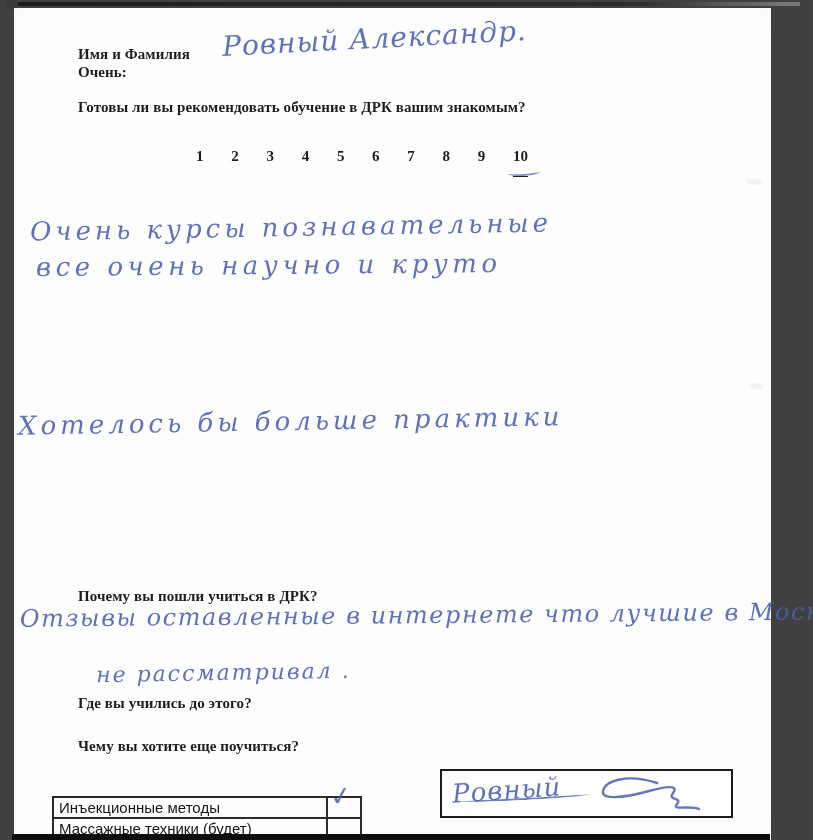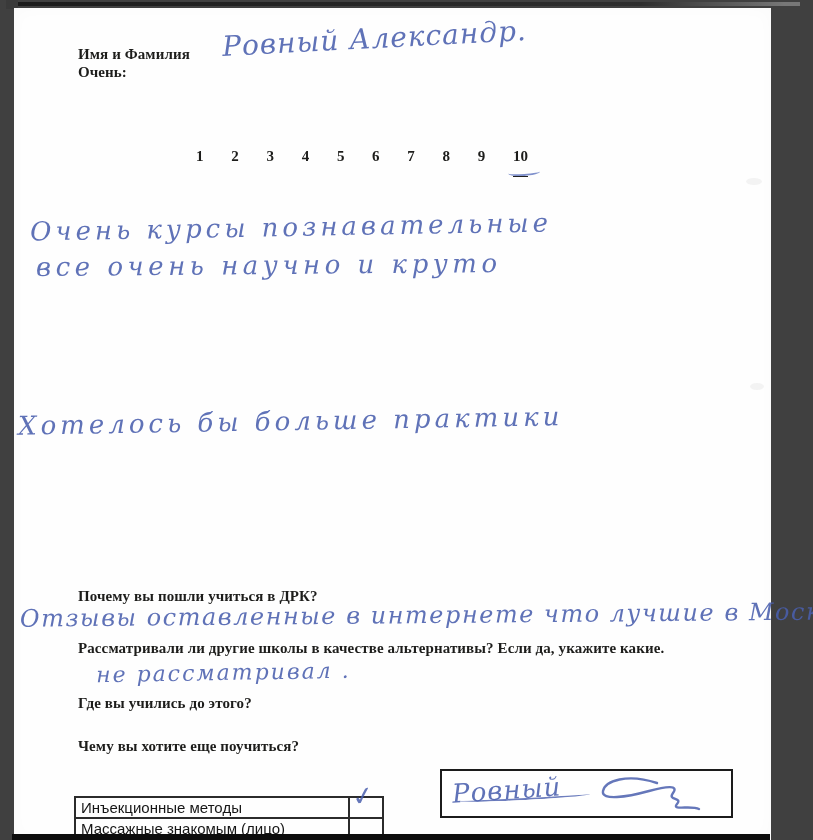--- a/index.html
+++ b/index.html
@@ -78,20 +78,21 @@
 
   <div class="artifact" id="top-edge-line"></div>
   <div class="artifact" id="corner-mark"></div>
 
   <div id="paper">
 
     <div class="print" style="left:64px; top:38px;">Имя и Фамилия</div>
     <div class="print" style="left:64px; top:56px;">Очень:</div>
     <div class="hand" style="left:208px; top:14px; font-size:28px; letter-spacing:1px; transform:rotate(-3deg);">Ровный Александр.</div>
 
+    <div class="print" style="left:64px; top:91px;">Готовы ли вы рекомендовать обучение в ДРК вашим знакомым?</div>
 
     <div class="scale-row" style="left:182px; top:140px;">
       <span class="scale-num">1</span>
       <span class="scale-num">2</span>
       <span class="scale-num">3</span>
       <span class="scale-num">4</span>
       <span class="scale-num">5</span>
       <span class="scale-num">6</span>
       <span class="scale-num">7</span>
       <span class="scale-num">8</span>
@@ -103,36 +104,35 @@
     </div>
 
     <div class="hand" style="left:16px; top:204px; font-size:26px; letter-spacing:4px; transform:rotate(-1deg);">Очень курсы познавательные</div>
     <div class="hand" style="left:22px; top:242px; font-size:26px; letter-spacing:4.5px; transform:rotate(-0.5deg);">все очень научно и круто</div>
 
     <div class="hand" style="left:4px; top:398px; font-size:26px; letter-spacing:4px; transform:rotate(-1deg);">Хотелось бы больше практики</div>
 
     <div class="print" style="left:64px; top:580px;">Почему вы пошли учиться в ДРК?</div>
     <div class="hand" style="left:6px; top:593px; font-size:24px; letter-spacing:1.5px; transform:rotate(-0.5deg);">Отзывы оставленные в интернете что лучшие в Москве</div>
 
-    <div class="print" style="left:64px; top:632px;">Рассматривали ли другие школы в качестве альтернативы? Если да, укажите какие.</div>
     <div class="hand" style="left:82px; top:652px; font-size:22px; letter-spacing:2px; transform:rotate(-1deg);">не рассматривал .</div>
 
     <div class="print" style="left:64px; top:730px;">Чему вы хотите еще поучиться?</div>
     <div class="print" style="left:64px; top:687px;">Где вы учились до этого?</div>
 
-    <table class="courses" style="left:60px; top:788px;">
+    <table class="courses" style="left:38px; top:788px;">
       <tbody>
           <tr>
         <td class="course-label">Инъекционные методы</td>
         <td class="course-check">
           <span class="check-mark">✓</span>
         </td>
       </tr>
       <tr>
-        <td class="course-label">Массажные знакомым (лицо)</td>
+        <td class="course-label">Массажные техники (будет)</td>
         <td class="course-check"></td>
       </tr>
     </tbody>
       </table>
 
     <div id="signature-box" style="left:426px; top:761px;">
       <span class="hand sig-text">Ровный</span>
       <span class="sig-tail"></span>
       <svg width="130" height="44" viewBox="0 0 130 44" style="position:absolute; left:145px; top:0;">
         <path d="M70,12 C40,2 18,10 16,20 C14,30 40,26 62,20 C80,15 92,14 86,22 C80,30 96,26 90,33 C84,40 104,34 112,38" fill="none" stroke="#4a5fae" stroke-width="2.4" stroke-linecap="round" opacity="0.85"></path>

